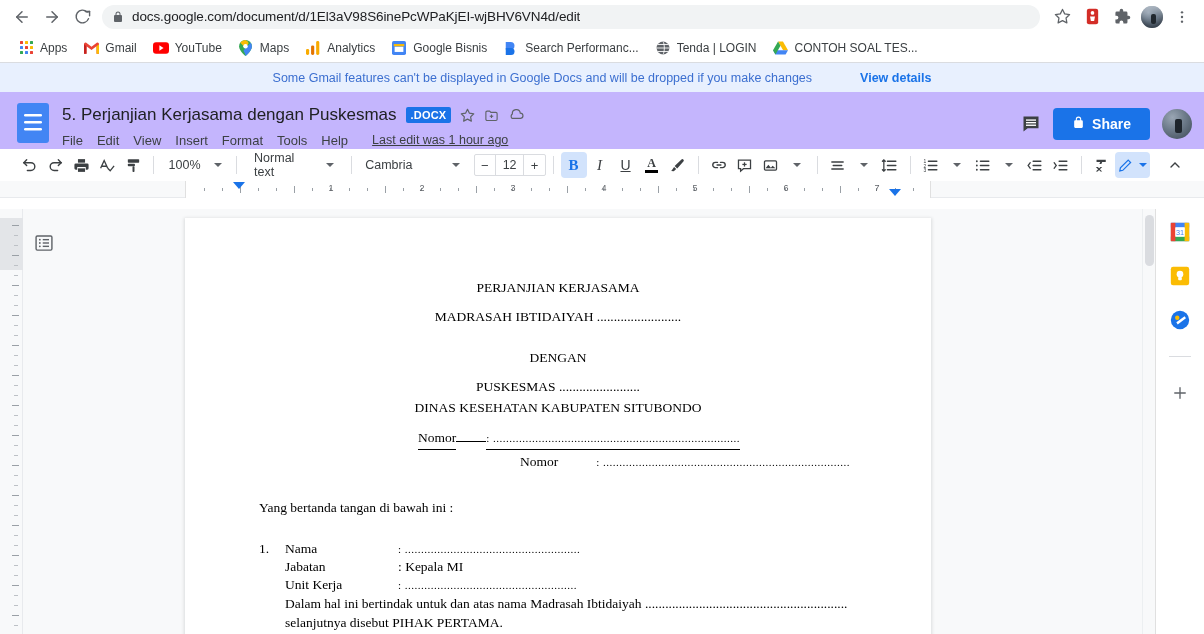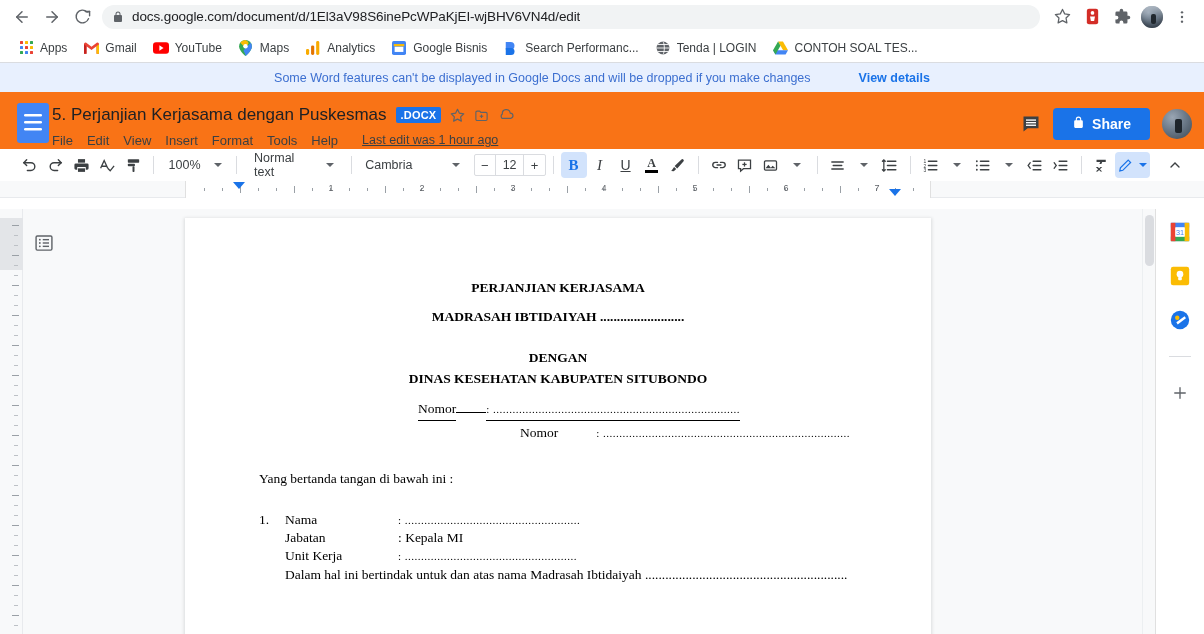--- a/index.html
+++ b/index.html
@@ -66,22 +66,22 @@
 
   
   .notice {
     height: 29px; background: #e8f0fe; display: flex; align-items: center;
     justify-content: center; gap: 48px; font-size: 12.5px; color: #3c6fd0;
   }
   .notice .details { color: #1a73e8; font-weight: bold; text-align: right; }
 
   
   .docs-header {
-    height: 57px; background: #f97316; display: flex; align-items: flex-start;
-    padding: 8px 12px 0 16px; position: relative;
+    height: 57px; background: #c4b5fd; display: flex; align-items: flex-start;
+    padding: 8px 12px 0 16px; gap: 10px; position: relative;
   }
   .docs-logo { width: 36px; height: 45px; flex: none; padding-top: 2px; }
   .title-block { flex: 1; min-width: 0; padding-top: 2px; }
   .title-row { display: flex; align-items: center; gap: 9px; height: 26px; }
   .doc-title { font-size: 17px; color: #202124; white-space: nowrap; }
   .badge-docx {
     background: #1a73e8; color: #fff; font-size: 11px; font-weight: bold;
     border-radius: 2px; padding: 2px 5px; letter-spacing: 0.2px;
   }
   .title-icon { color: #5f6368; display: flex; align-items: center; }
@@ -177,21 +177,21 @@
   .page {
     position: absolute; left: 185px; top: 9px; width: 746px; height: 700px;
     background: #ffffff; box-shadow: 0 1px 3px 1px rgba(60,64,67,.15);
     padding: 60px 74px 0 74px;
     font-family: "Liberation Serif", serif;
     color: #000;
   }
 
   .doc-center { text-align: center; }
   .doc-line { font-size: 13.5px; line-height: 20px; }
-  .b { font-weight: bold; }
+  .b { font-weight: normal; }
   .dots { letter-spacing: 0.5px; color: #000; font-size: 11px; }
 
   .nomor-row1 { margin-top: 10px; text-align: left; padding-left: 159px; }
   .nomor-row1 .u { border-bottom: 1px solid #000; display: inline-block; padding-bottom: 1px; }
   .nomor-row2 { text-align: left; padding-left: 261px; margin-top: 2px; }
 
   .para { font-size: 13.5px; line-height: 20px; margin-top: 26px; text-align: left; }
   .list { margin-top: 22px; font-size: 13.5px; line-height: 18px; }
   .li-row { display: flex; }
   .li-num { width: 26px; flex: none; }
@@ -384,21 +384,21 @@
             <path d="M5.4 0h5.2l5.4 9.3H10.8z" fill="#fbbc04"></path>
             <path d="M0 9.3L2.6 14h10.8l2.6-4.7z" fill="#4285f4"></path>
             <path d="M5.4 0L0 9.3 2.6 14 8 4.7z" fill="#34a853"></path>
           </svg>
       </span>
       <span class="label">CONTOH SOAL TES...</span>
     </div>
   </div>
 
   <div class="notice">
-    <span>Some Word features can't be displayed in Google Docs and will be dropped if you make changes</span>
+    <span>Some Gmail features can't be displayed in Google Docs and will be dropped if you make changes</span>
     <span class="details">View details</span>
   </div>
 
   <div class="docs-header">
     <div class="docs-logo">
       <svg width="34" height="42" viewBox="0 0 34 42">
           <rect x="1" y="1" width="32" height="40" rx="3" fill="#4285f4"></rect>
           <rect x="8" y="12" width="18" height="2.6" rx="1.3" fill="#fff"></rect>
           <rect x="8" y="19" width="18" height="2.6" rx="1.3" fill="#fff"></rect>
           <rect x="8" y="26" width="18" height="2.6" rx="1.3" fill="#fff"></rect>
@@ -777,20 +777,21 @@
           <line x1="10.5" y1="16" x2="18" y2="16"></line>
         </svg>
     </div>
 
     <div class="page">
 
       <div class="doc-center">
         <div class="doc-line b">PERJANJIAN KERJASAMA</div>
         <div class="doc-line b" style="margin-top:9px">MADRASAH IBTIDAIYAH .........................</div>
         <div class="doc-line b" style="margin-top:21px">DENGAN</div>
+        <div class="doc-line b" style="margin-top:9px">PUSKESMAS ........................</div>
         <div class="doc-line b" style="margin-top:1px">DINAS KESEHATAN KABUPATEN SITUBONDO</div>
       </div>
 
       <div class="nomor-row1">
         <span class="doc-line u">Nomor</span><span class="doc-line u" style="width:30px; display:inline-block"></span><span class="doc-line dots u">: ............................................................................</span>
       </div>
       <div class="nomor-row2">
         <span class="doc-line">Nomor</span><span style="display:inline-block;width:38px"></span><span class="doc-line dots">: ............................................................................</span>
       </div>
 
@@ -806,20 +807,23 @@
             </div>
             <div class="kv">
               <span class="k">Jabatan</span>
               <span class="v">: Kepala  MI</span>
             </div>
             <div class="kv">
               <span class="k">Unit Kerja</span>
               <span class="v dots">: .....................................................</span>
             </div>
             <div class="full">Dalam hal ini bertindak untuk dan atas nama Madrasah Ibtidaiyah ............................................................</div>
+            <div class="full">
+              <span>selanjutnya disebut </span><span class="b">PIHAK PERTAMA</span><span>.</span>
+            </div>
           </div>
         </div>
 
       </div>
     </div>
 
     <div class="scrollbar-v">
       <div class="thumb"></div>
     </div>
 

